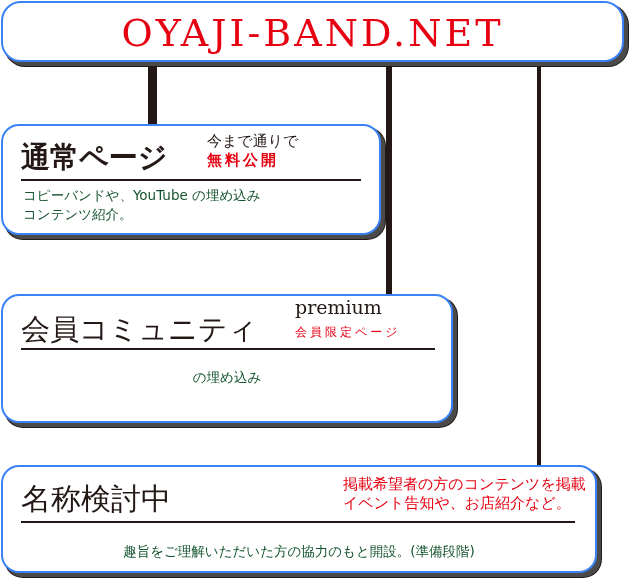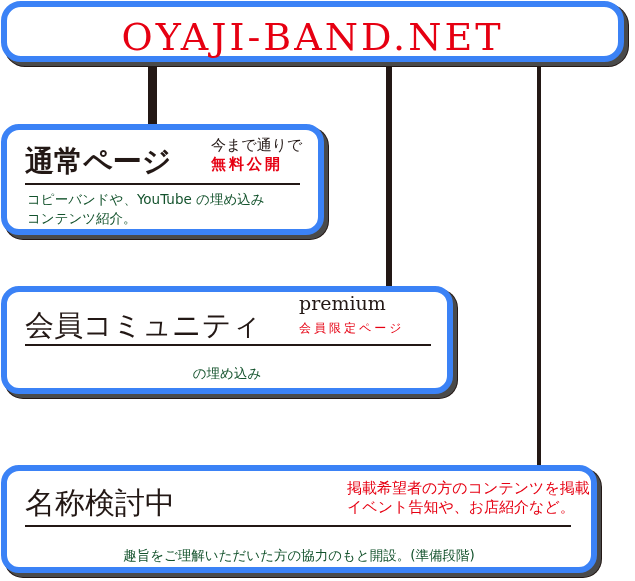--- a/index.html
+++ b/index.html
@@ -12,21 +12,21 @@
     height: 581px;
     position: relative;
     overflow: hidden;
     font-family: "DejaVu Sans", "Liberation Sans", sans-serif;
     color: #231815;
   }
   .box {
     position: absolute;
     box-sizing: border-box;
     background: #ffffff;
-    border: 6px solid #3b82f6;
+    border: 2px solid #3b82f6;
     border-radius: 18px;
     box-shadow: 4px 4px 0 0 #4a4a4a, 4px 4px 0 1px #231815;
     text-decoration: underline;
   }
   .connector {
     position: absolute;
     background: #231815;
   }
   
   #header-box {
@@ -70,29 +70,29 @@
     color: #e60012;
     white-space: nowrap;
   }
   .body-text {
     position: absolute;
     color: #14532d;
     white-space: nowrap;
   }
 
   
-  #box-1 { left: 1px; top: 124px; width: 323px; height: 111px; }
+  #box-1 { left: 1px; top: 124px; width: 380px; height: 111px; }
   #box-1 .heading { left: 18px; top: 14px; font-size: 29px; line-height: 34px; }
   #box-1 .sub-black { left: 204px; top: 6px; font-size: 15px; line-height: 18px; }
   #box-1 .sub-red { left: 204px; top: 25px; font-size: 15px; line-height: 18px; letter-spacing: 3px; font-weight: bold; }
   #box-1 .divider { left: 18px; right: 18px; top: 53px; }
   #box-1 .body-text { left: 20px; top: 60px; font-size: 13.5px; line-height: 19px; }
 
   
-  #box-2 { left: 1px; top: 286px; width: 452px; height: 108px; }
+  #box-2 { left: 1px; top: 294px; width: 452px; height: 129px; }
   #box-2 .heading { left: 18px; top: 16px; font-size: 29px; line-height: 34px; font-weight: normal; }
   #box-2 .premium {
     position: absolute;
     left: 292px; top: 0px;
     font-family: "DejaVu Serif", "Liberation Serif", serif;
     font-size: 19px; line-height: 22px;
     color: #231815;
   }
   #box-2 .sub-red { left: 292px; top: 26px; font-size: 12px; line-height: 20px; letter-spacing: 3px; }
   #box-2 .divider { left: 18px; right: 16px; top: 52px; }

